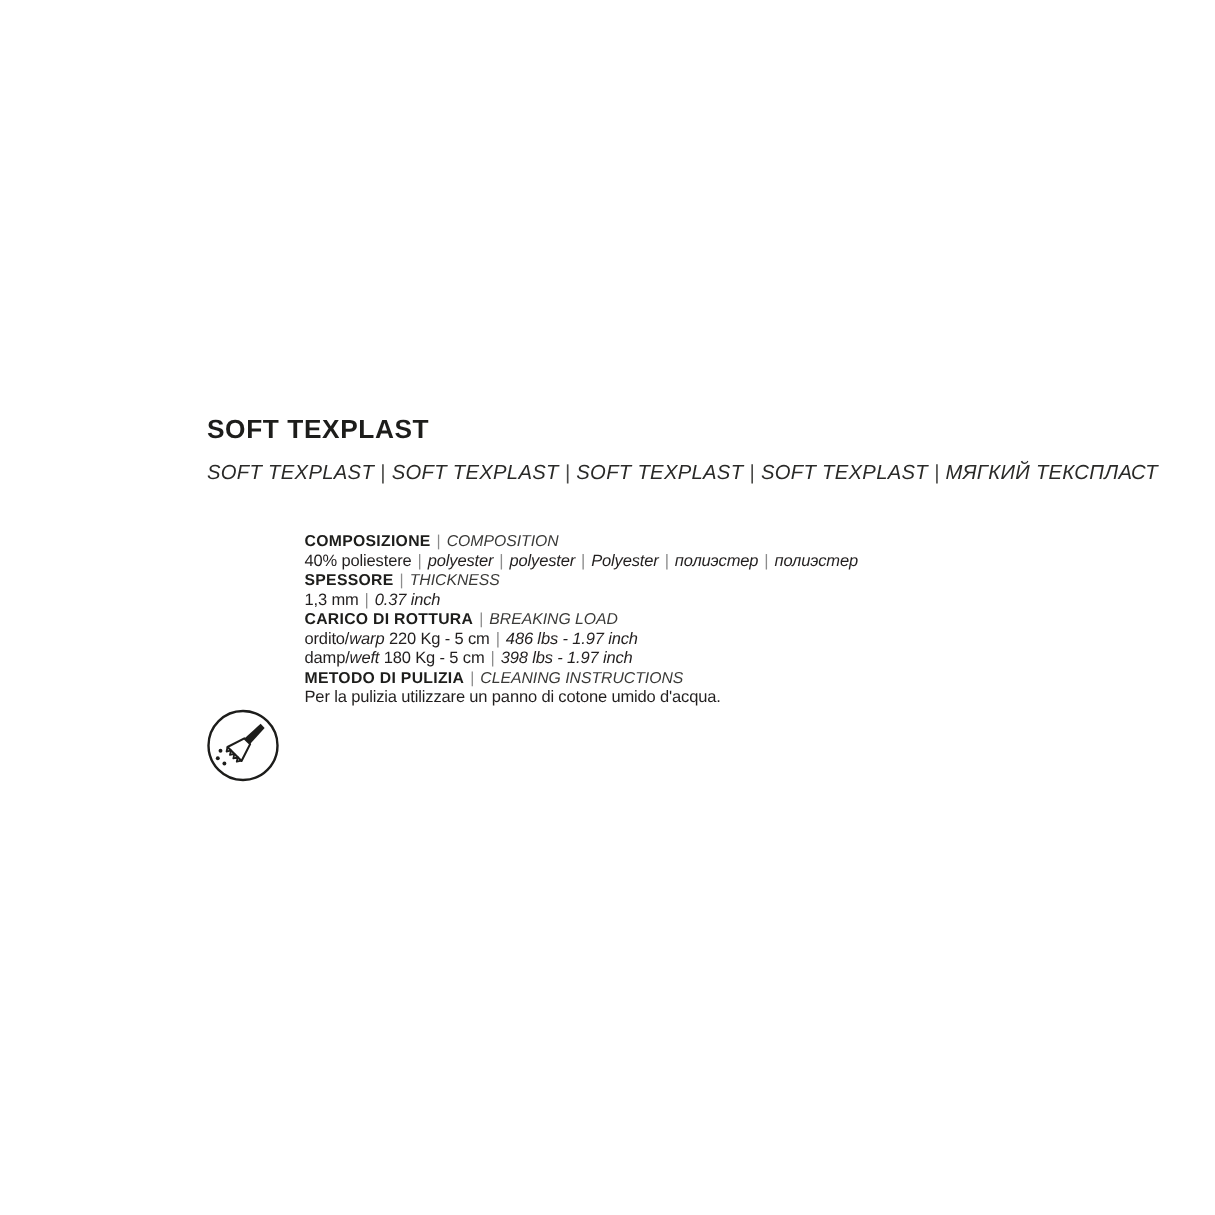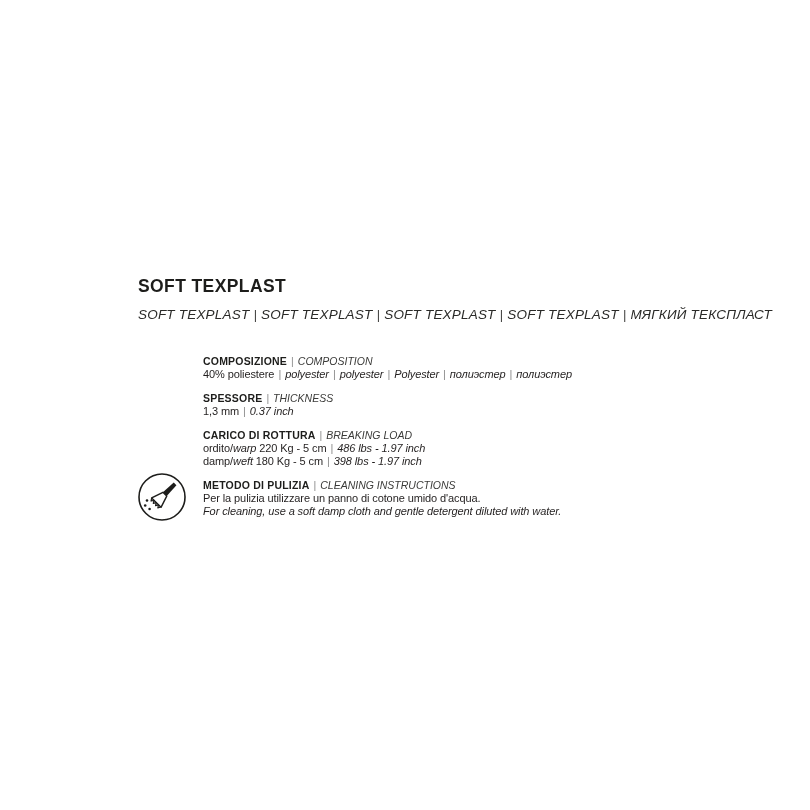--- a/index.html
+++ b/index.html
@@ -46,21 +46,21 @@
     margin: 0 4px;
   }
 
   
   .content {
     position: absolute;
     left: 203px;
     top: 338px;
     width: 470px;
   }
-  .section { margin-top: 11px; }
+  .section { }
   .section:first-child { margin-top: 17px; }
 
   .label-line {
     font-size: 10.5px;
     line-height: 13px;
     white-space: nowrap;
   }
   .label-it {
     font-weight: 700;
     letter-spacing: 0.2px;
@@ -118,21 +118,20 @@
 
     <section class="section">
       <div class="label-line"><span class="label-it">CARICO DI ROTTURA</span><span class="sep">|</span><span class="label-en">BREAKING LOAD</span></div>
       <div class="body-line"><span class="rm">ordito/</span><span class="it">warp</span><span class="rm"> 220 Kg - 5 cm</span><span class="sep">|</span><span class="it">486 lbs - 1.97 inch</span></div>
       <div class="body-line"><span class="rm">damp/</span><span class="it">weft</span><span class="rm"> 180 Kg - 5 cm</span><span class="sep">|</span><span class="it">398 lbs - 1.97 inch</span></div>
     </section>
 
     <section class="section">
       <div class="label-line"><span class="label-it">METODO DI PULIZIA</span><span class="sep">|</span><span class="label-en">CLEANING INSTRUCTIONS</span></div>
       <div class="body-line rm">Per la pulizia utilizzare un panno di cotone umido d'acqua.</div>
-      <div class="body-line it">For cleaning, use a soft damp cloth and gentle detergent diluted with water.</div>
     </section>
 
   </main>
 
   <div class="icon-circle">
     <svg width="50" height="50" viewBox="0 0 50 50" aria-hidden="true">
       <circle cx="25" cy="25" r="23" fill="none" stroke="#1d1d1b" stroke-width="1.6"></circle>
       <g transform="rotate(45 25 25)">
         <polygon points="23.1,6.5 26.9,6.5 27.7,21 22.3,21" fill="#1d1d1b"></polygon>
         <path d="M22.3,21 L27.7,21 L31.6,33 L18.4,33 Z" fill="#ffffff" stroke="#1d1d1b" stroke-width="1.4" stroke-linejoin="round"></path>

